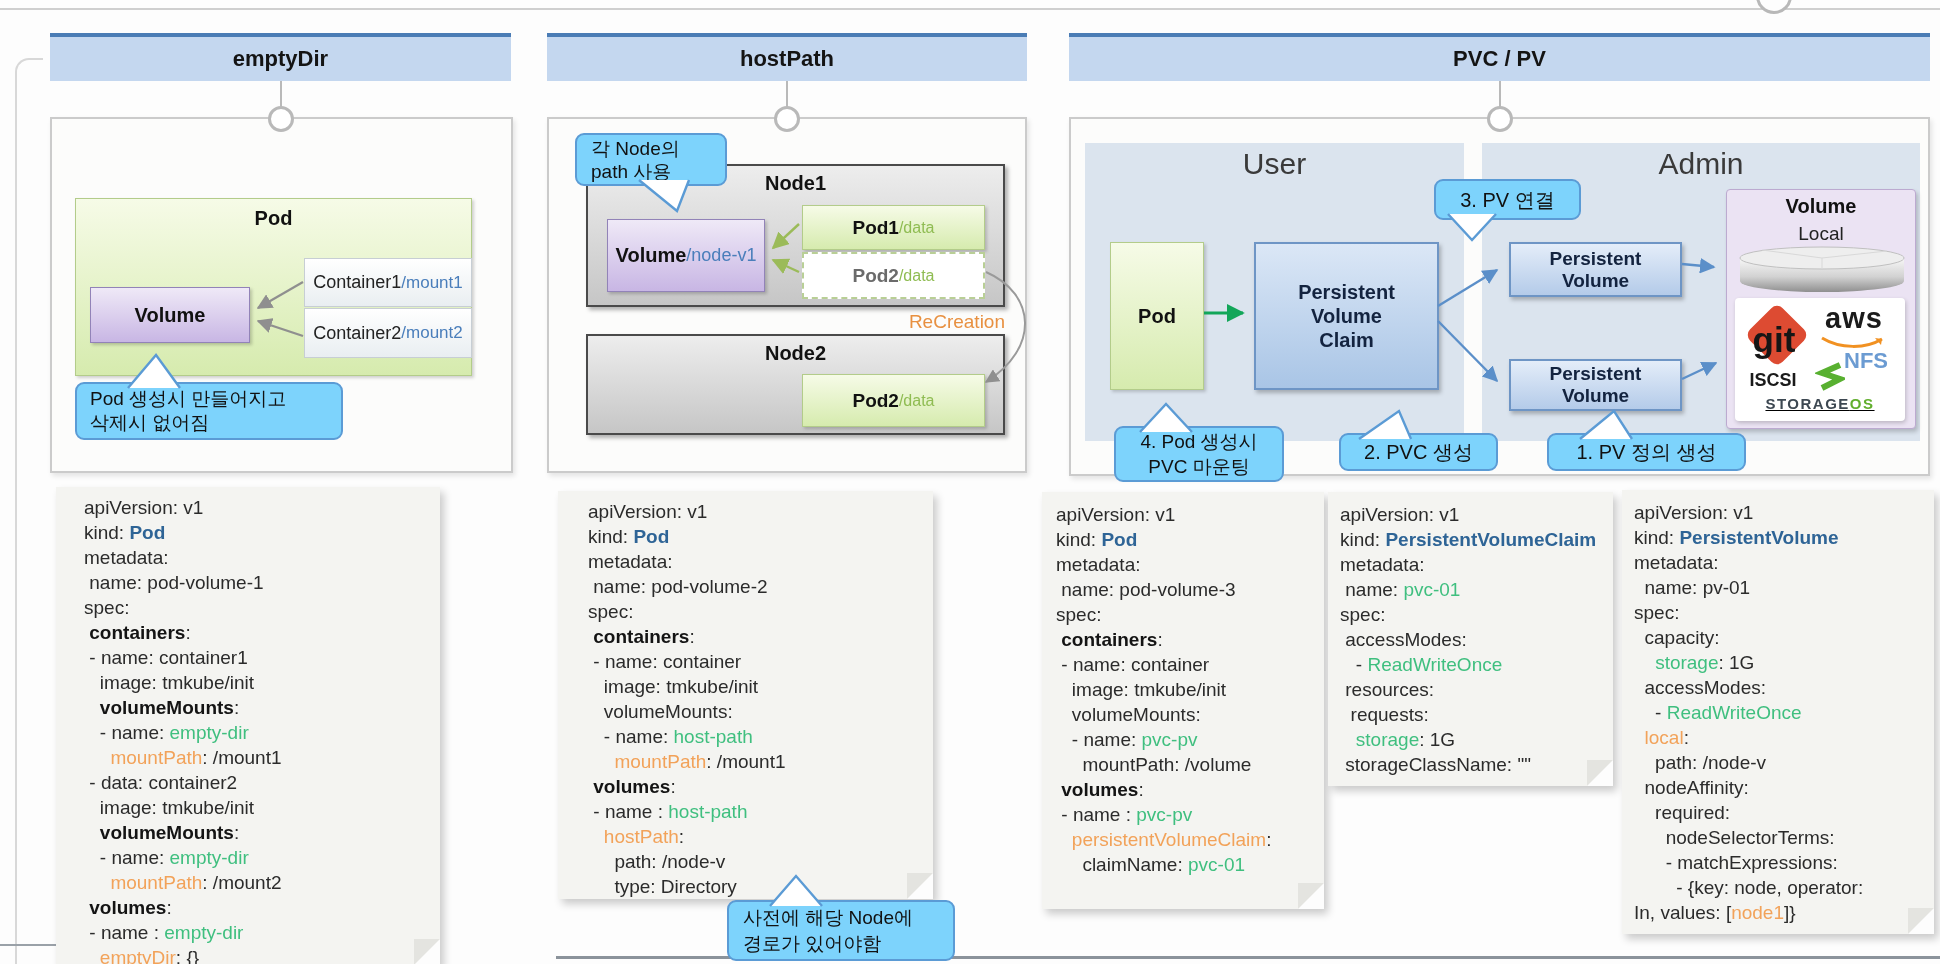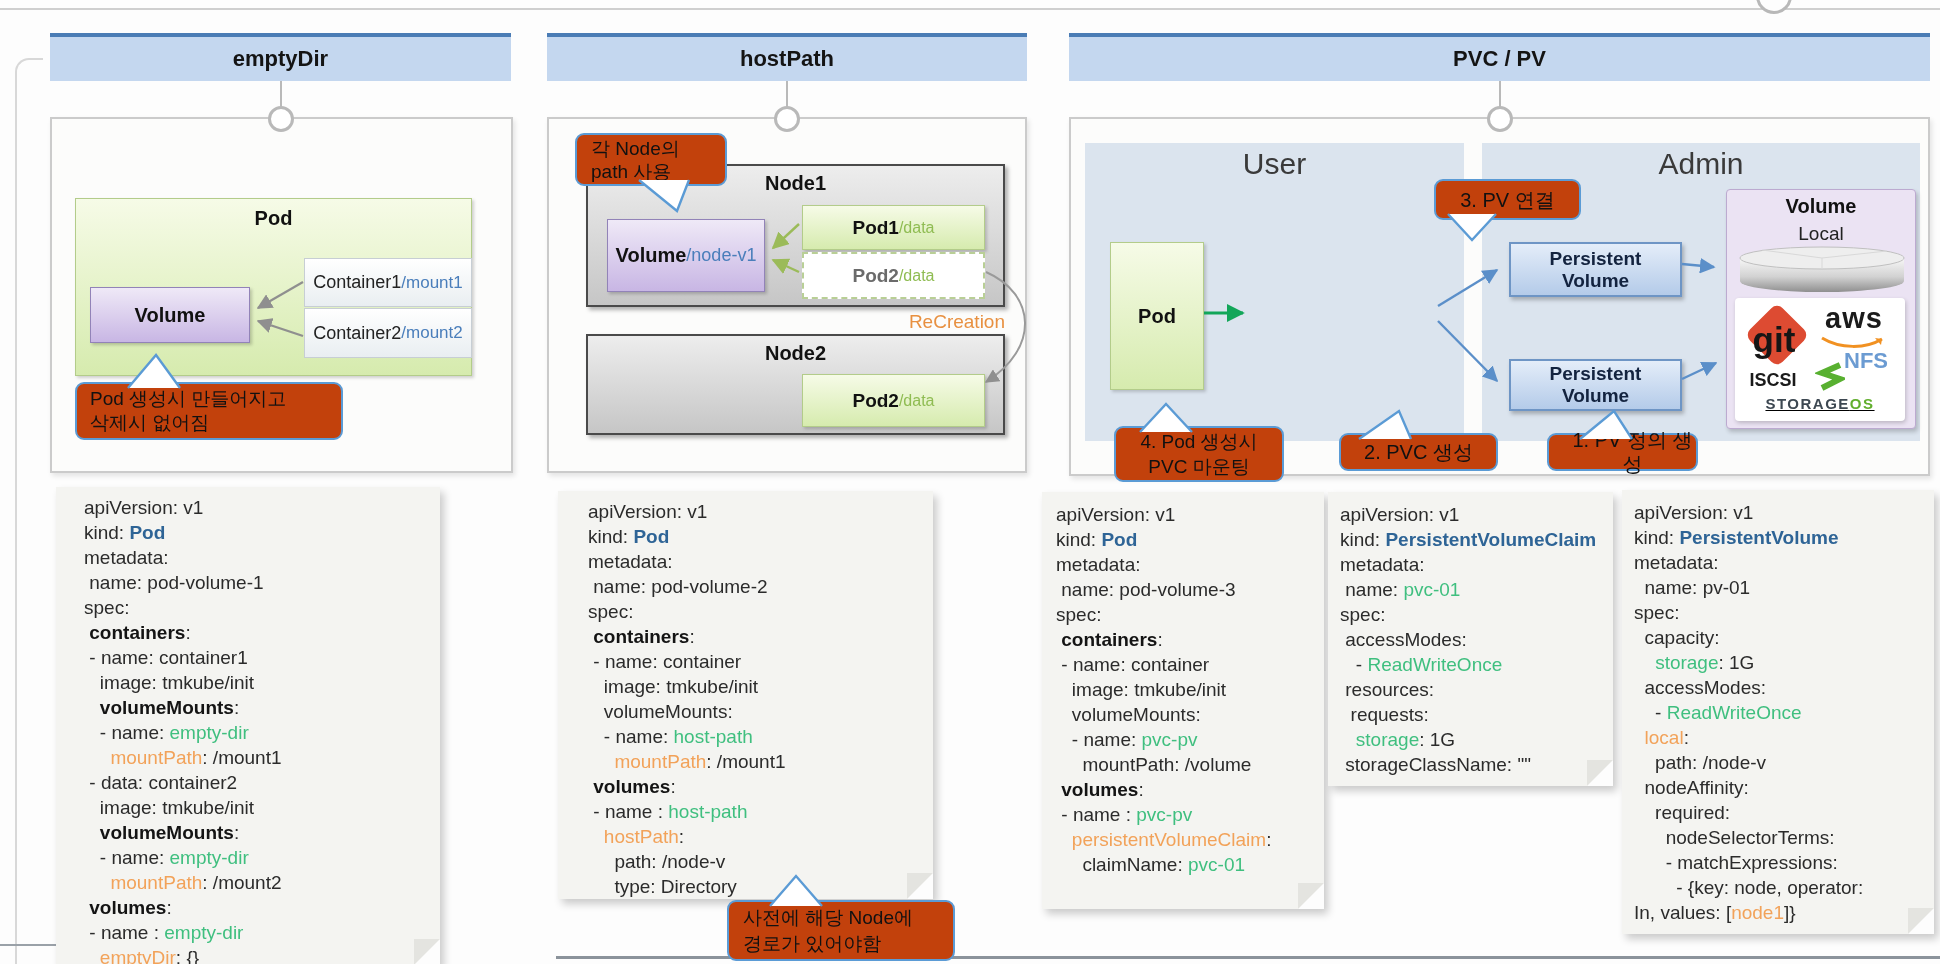--- a/index.html
+++ b/index.html
@@ -22,21 +22,21 @@
   .blue-bx{background:linear-gradient(180deg,#dbe7f6,#a9c5e6);border:2px solid #6e95c5;box-shadow:2px 3px 4px rgba(0,0,0,.25);}
   .pv-bx{background:linear-gradient(180deg,#e4edf9,#b4cbe9);border:2px solid #6e95c5;box-shadow:2px 3px 4px rgba(0,0,0,.25);}
   .dash-bx{background:#ffffff;border:2px dashed #b9cf96;}
   .sect{position:absolute;background:#dbe4ee;}
   .sect-title{position:absolute;top:4px;left:0;right:0;text-align:center;font-size:30px;color:#3a3a3a;}
   .bx-title{font-weight:bold;color:#111;}
   .ctr{display:flex;align-items:center;justify-content:center;text-align:center;}
   .path-blue{color:#4a7ebb;}
   .path-green{color:#8fbc52;}
   
-  .bubble{position:absolute;background:#c2410c;border:2px solid #5b9bd5;border-radius:9px;color:#111;
+  .bubble{position:absolute;background:#7dd3fc;border:2px solid #5b9bd5;border-radius:9px;color:#111;
           z-index:10;box-sizing:border-box;display:flex;flex-direction:column;justify-content:center;font-size:19px;line-height:24px;}
   .bubble.center{align-items:center;text-align:center;}
   .bubble .ln{display:block;}
   .ptr{position:absolute;overflow:visible;pointer-events:none;z-index:11;}
   
   .yaml{position:absolute;background:#f4f4f1;box-shadow:4px 5px 8px rgba(0,0,0,.20);overflow:hidden;box-sizing:border-box;}
   .yaml::after{content:"";position:absolute;right:0;bottom:0;width:0;height:0;
                border-top:26px solid #e4e4e0;border-right:26px solid #fdfdfd;}
   .yl{white-space:pre;line-height:25px;font-size:19px;}
   .y-p{color:#2b2b2b;} .y-b{color:#141414;font-weight:bold;}
@@ -134,20 +134,23 @@
 
   <div class="panel" style="left:1069px;top:117px;width:857px;height:355px;">
     <div class="sect" style="left:14px;top:24px;width:379px;height:298px;">
       <div class="sect-title">User</div>
     </div>
     <div class="sect" style="left:411px;top:24px;width:438px;height:298px;">
       <div class="sect-title">Admin</div>
     </div>
     <div class="bx green-bx ctr" style="left:39px;top:123px;width:94px;height:148px;">
       <span class="bx-title" style="font-size:20px;">Pod</span>
+    </div>
+    <div class="bx blue-bx ctr" style="left:183px;top:123px;width:185px;height:148px;padding:0 26px;">
+      <span class="bx-title" style="font-size:20px;line-height:24px;color:#13233f;">Persistent Volume Claim</span>
     </div>
     <div class="bx pv-bx ctr" style="left:438px;top:123px;width:173px;height:55px;padding:0 28px;">
       <span class="bx-title" style="font-size:19px;line-height:22px;color:#13233f;">Persistent Volume</span>
     </div>
     <div class="bx pv-bx ctr" style="left:438px;top:240px;width:173px;height:52px;padding:0 28px;">
       <span class="bx-title" style="font-size:19px;line-height:22px;color:#13233f;">Persistent Volume</span>
     </div>
 
     <div class="bx" style="left:655px;top:70px;width:190px;height:240px;background:#ebe3f3;border:1.5px solid #bcaad0;border-radius:4px;box-shadow:2px 3px 4px rgba(0,0,0,.2);">
       <div class="bx-title" style="position:absolute;top:5px;left:0;right:0;text-align:center;font-size:20px;">Volume</div>
@@ -198,21 +201,21 @@
         <path d="M6 30 L32 2 L58 30" fill="none" stroke="#5b9bd5" stroke-width="2.4"></path>
       </svg>
     </div>
     <div class="bubble center" style="left:268px;top:314px;width:159px;height:38px;font-size:20px;">
       <span>2. PVC 생성</span>
       <svg class="ptr" width="64" height="30" style="left:12px;top:-26px;">
         <path d="M6 30 L46 2 L58 30 Z" fill="#fff"></path>
         <path d="M6 30 L46 2 L58 30" fill="none" stroke="#5b9bd5" stroke-width="2.4"></path>
       </svg>
     </div>
-    <div class="bubble center" style="left:476px;top:314px;width:151px;height:38px;font-size:20px;padding-left:20px;">
+    <div class="bubble center" style="left:476px;top:314px;width:199px;height:38px;font-size:20px;">
       <span>1. PV 정의 생성</span>
       <svg class="ptr" width="64" height="30" style="left:25px;top:-26px;">
         <path d="M6 30 L40 2 L58 30 Z" fill="#fff"></path>
         <path d="M6 30 L40 2 L58 30" fill="none" stroke="#5b9bd5" stroke-width="2.4"></path>
       </svg>
     </div>
   </div>
 
   <svg class="abs" width="1940" height="964" style="left:0;top:0;z-index:3;pointer-events:none;">
     <defs>

